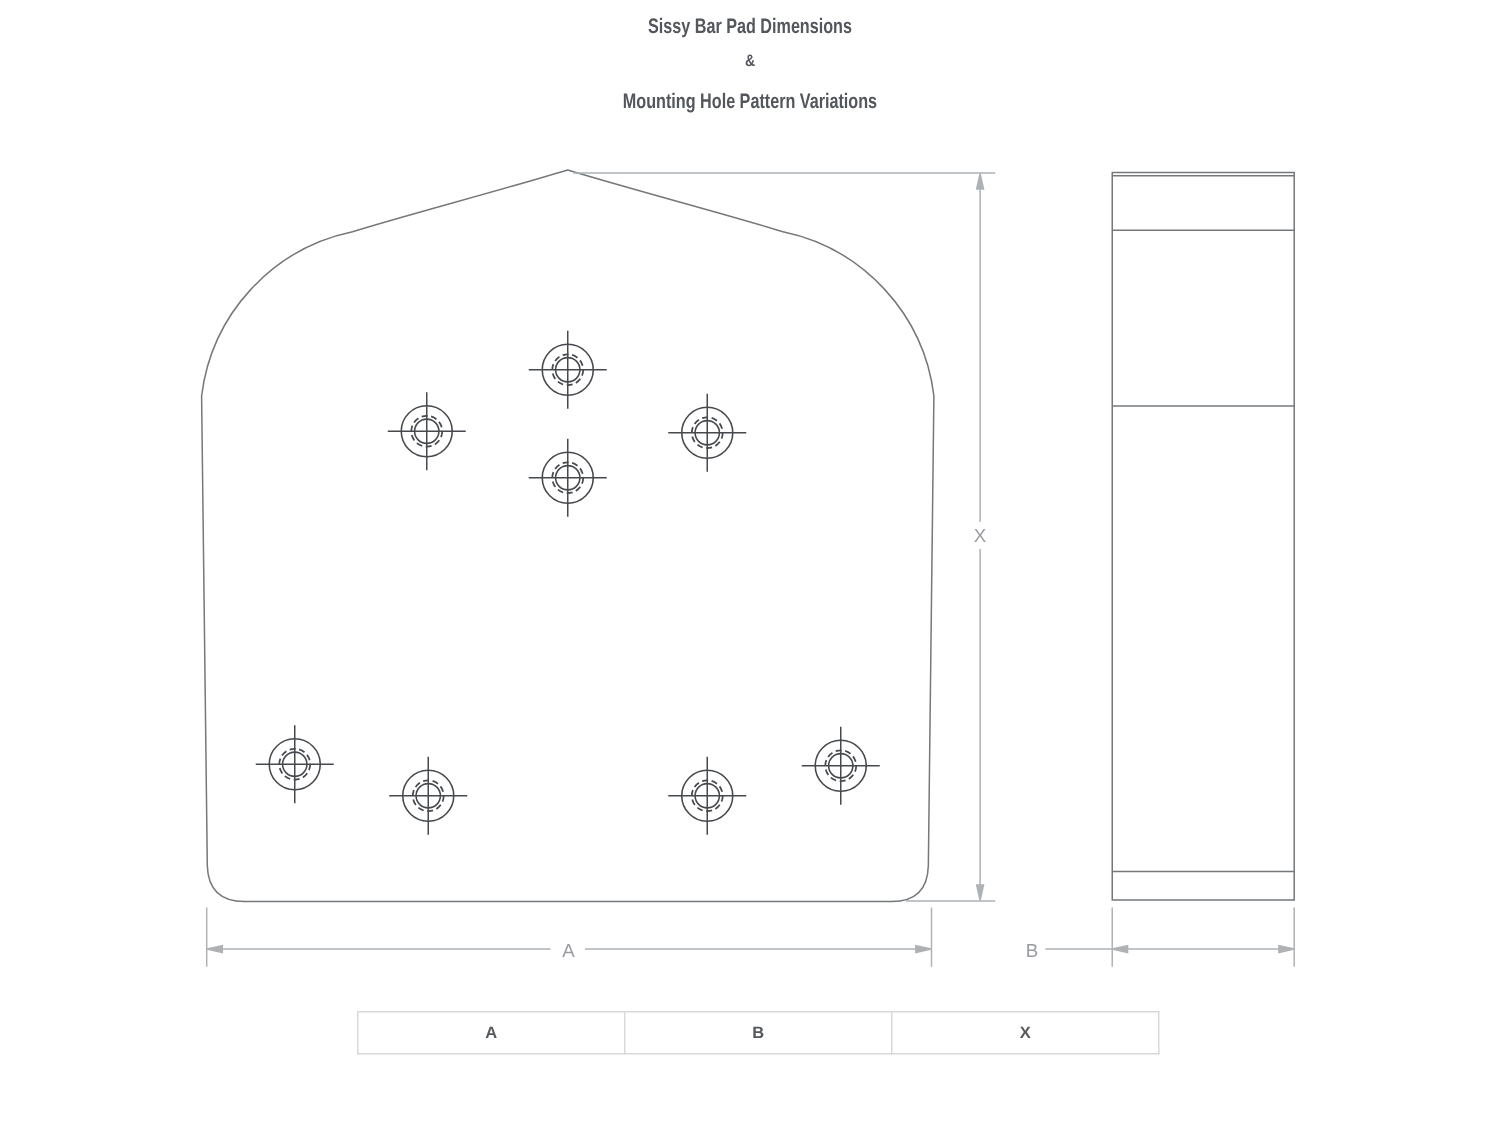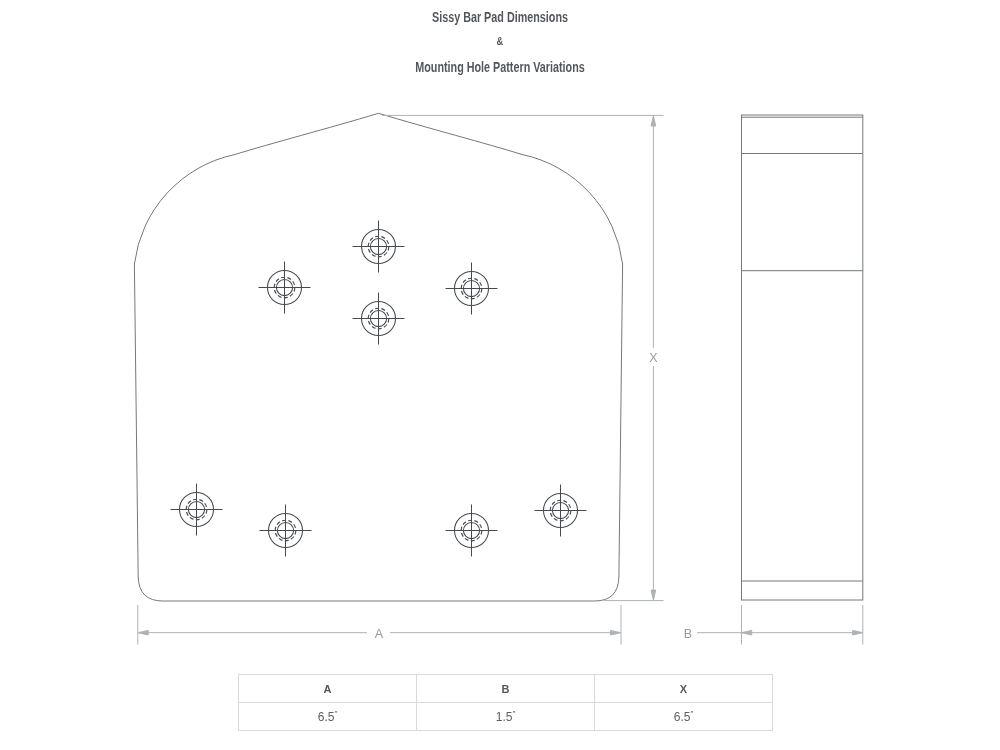--- a/index.html
+++ b/index.html
@@ -134,22 +134,14 @@
 <table class="dim">
   <tbody>
       <tr>
 
     <td class="hdr">A</td>
 
     <td class="hdr">B</td>
 
     <td class="hdr">X</td>
   </tr>
-  <tr>
-
-    <td class="val">6.5<sup class="inch">″</sup></td>
-
-    <td class="val">1.5<sup class="inch">″</sup></td>
-
-    <td class="val">6.5<sup class="inch">″</sup></td>
-  </tr>
 </tbody>
   </table>
 
 </body></html>

